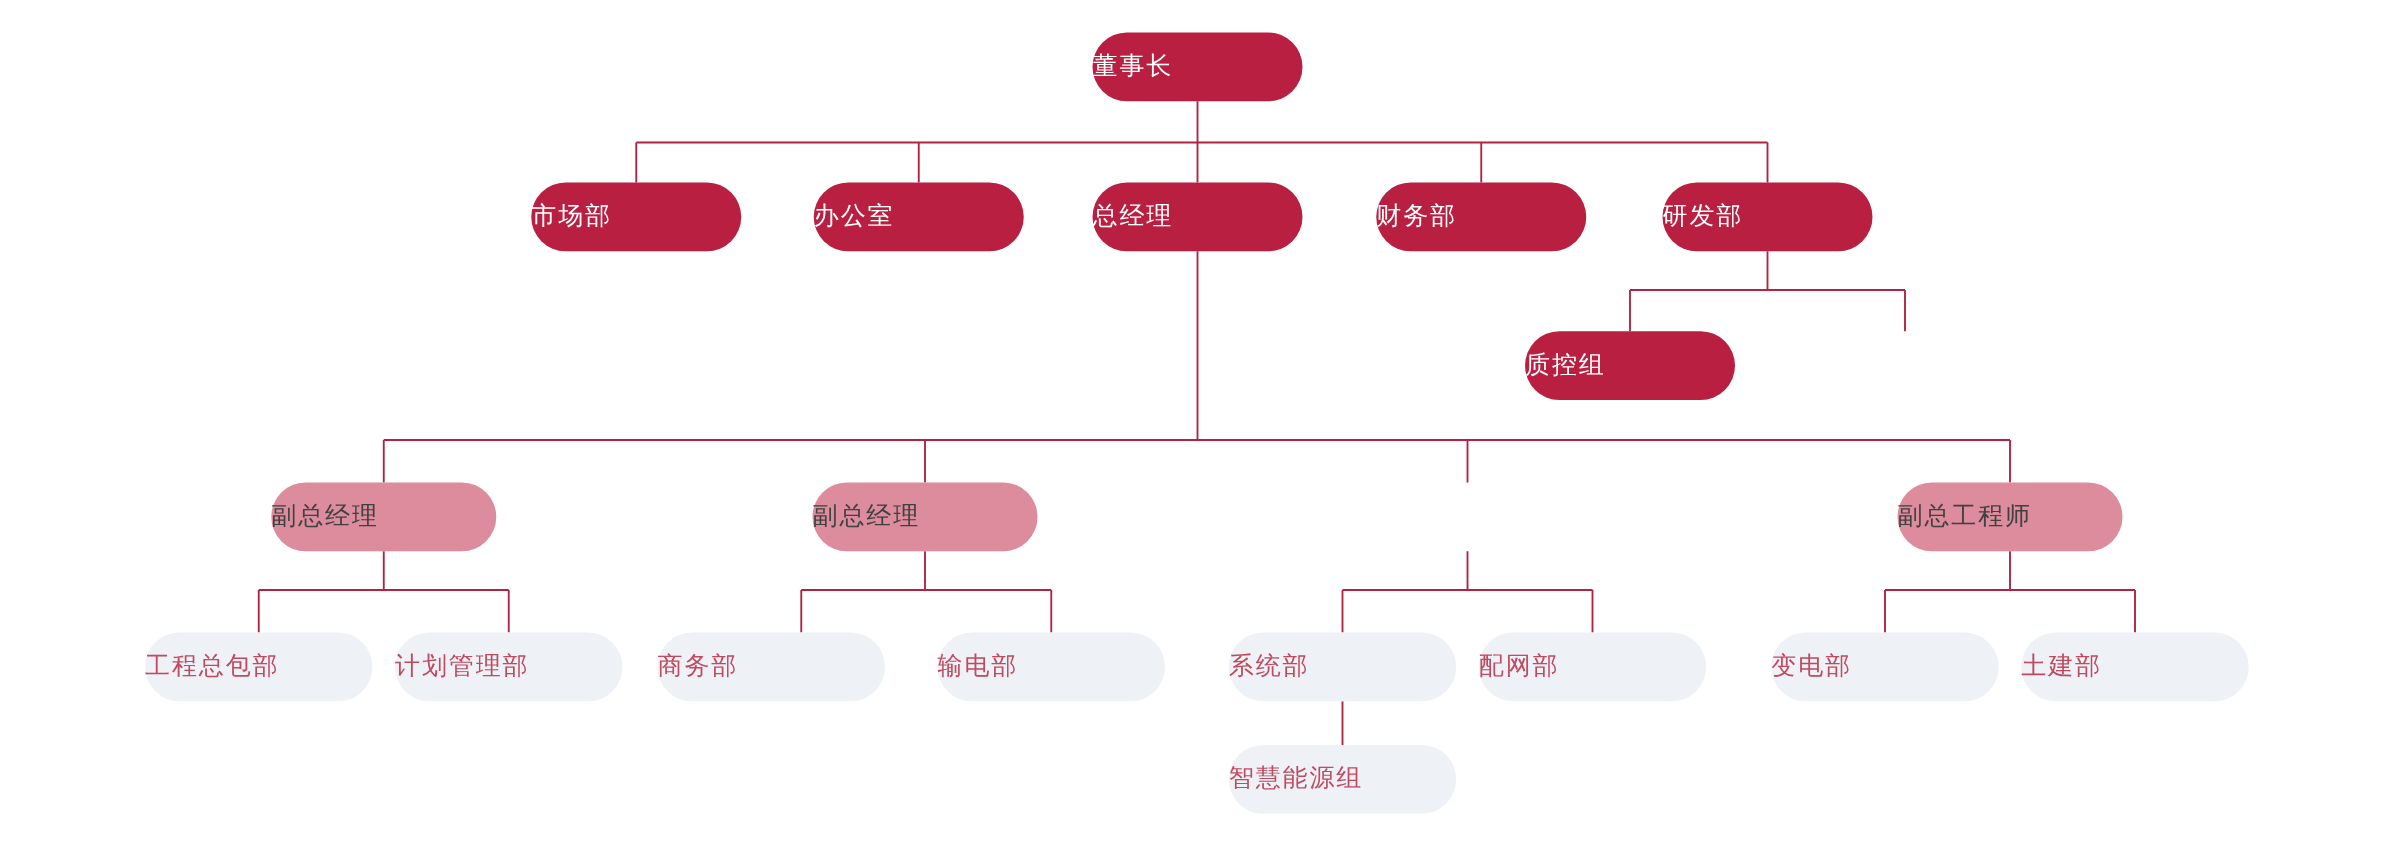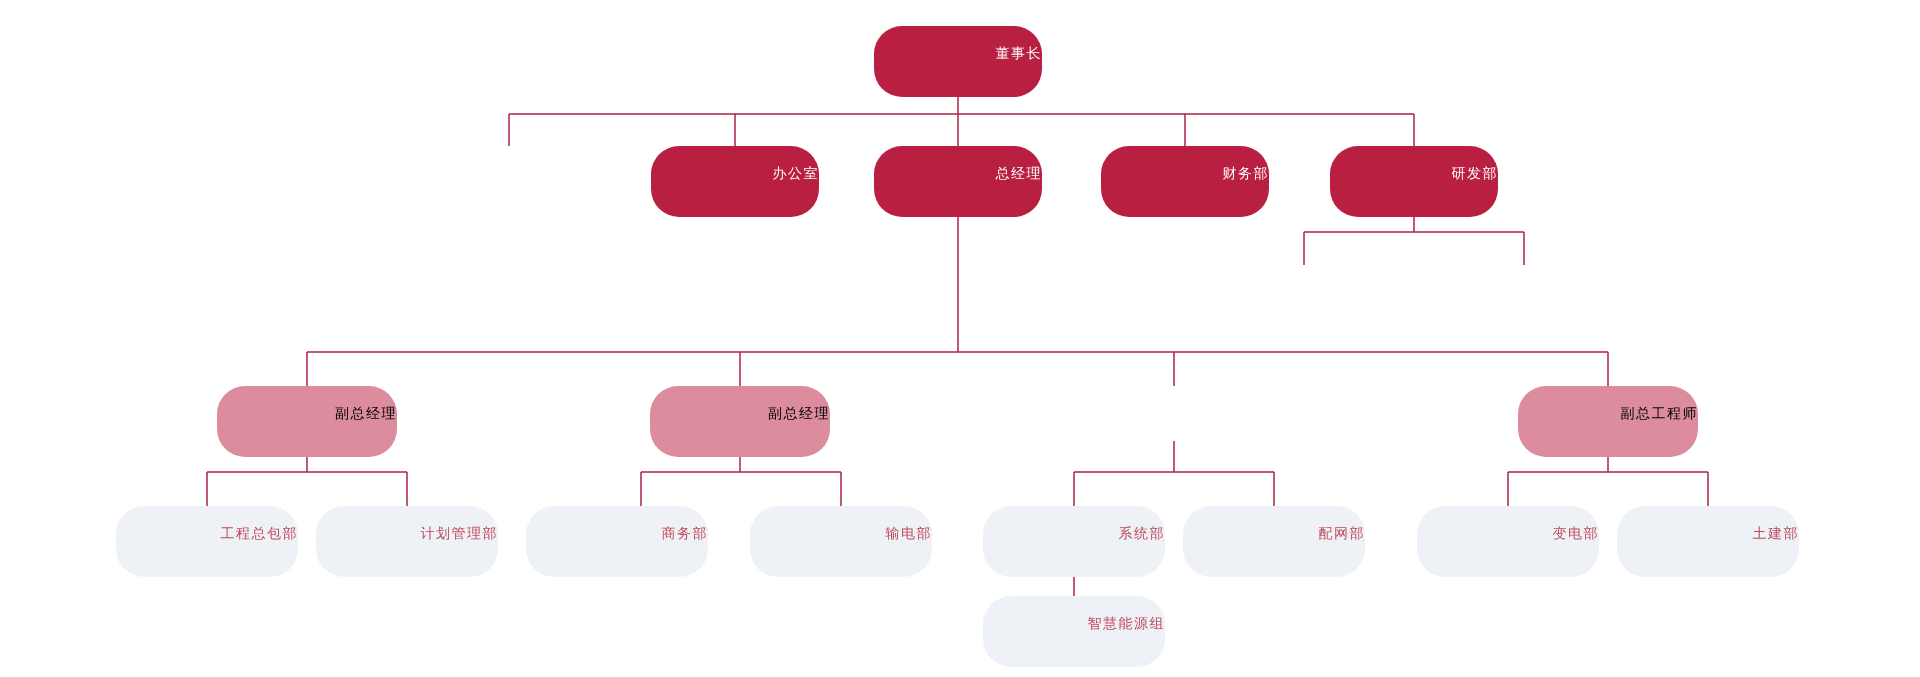--- a/index.html
+++ b/index.html
@@ -10,58 +10,60 @@
     --connector:#b02343;
     --background:#ffffff;
   }
   *{margin:0;padding:0;box-sizing:border-box;}
   html,body{width:1920px;height:677px;background:var(--background);overflow:hidden;}
   body{font-family:"Liberation Sans","DejaVu Sans",sans-serif;}
   .canvas{position:relative;width:1920px;height:677px;background:var(--background);}
   .connectors{position:absolute;left:0;top:0;width:1920px;height:677px;pointer-events:none;}
   .node{
     position:absolute;
-    height:71px;
+    height:55px;
     line-height:55px;
     border-radius:28px;
-    text-align:right;
-    font-size:14px;
+    text-align:left;
+    font-size:20px;
     font-weight:500;
     letter-spacing:1.5px;
     white-space:nowrap;
     cursor:pointer;
     user-select:none;
   }
   .node.dark{background:var(--primary);color:#ffffff;}
-  .node.pink{background:var(--secondary);color:#000000;}
+  .node.pink{background:var(--secondary);color:#404040;}
   .node.light{background:var(--tertiary);color:var(--tertiary_text);}
 </style>
 </head>
 <body>
 
 <div class="canvas">
 
   <svg class="connectors" viewBox="0 0 1920 677" fill="none">
     <path stroke-width="1.5" d="M958 81 V114 M509 114 H1414 M509 114 V146 M735 114 V146 M958 114 V146 M1185 114 V146 M1414 114 V146" stroke="#b02343"></path>
     <path stroke-width="1.5" d="M1414 201 V232 M1304 232 H1524 M1304 232 V265 M1524 232 V265" stroke="#b02343"></path>
     <path stroke-width="1.5" d="M958 201 V352 M307 352 H1608 M307 352 V386 M740 352 V386 M1174 352 V386 M1608 352 V386" stroke="#b02343"></path>
     <path stroke-width="1.5" d="M307 441 V472 M207 472 H407 M207 472 V506 M407 472 V506" stroke="#b02343"></path>
     <path stroke-width="1.5" d="M740 441 V472 M641 472 H841 M641 472 V506 M841 472 V506" stroke="#b02343"></path>
     <path stroke-width="1.5" d="M1174 441 V472 M1074 472 H1274 M1074 472 V506 M1274 472 V506" stroke="#b02343"></path>
     <path stroke-width="1.5" d="M1608 441 V472 M1508 472 H1708 M1508 472 V506 M1708 472 V506" stroke="#b02343"></path>
     <path stroke-width="1.5" d="M1074 561 V596" stroke="#b02343"></path>
   </svg>
 
   <div class="node dark" style="left:874px;top:26px;width:168px">董事长</div>
 
+  <div class="node dark" style="left:425px;top:146px;width:168px">市场部</div>
   <div class="node dark" style="left:874px;top:146px;width:168px">总经理</div>
   <div class="node dark" style="left:651px;top:146px;width:168px">办公室</div>
   <div class="node dark" style="left:1101px;top:146px;width:168px">财务部</div>
   <div class="node dark" style="left:1330px;top:146px;width:168px">研发部</div>
 
+  <div class="node dark" style="left:1220px;top:265px;width:168px">质控组</div>
 
   <div class="node pink" style="left:217px;top:386px;width:180px">副总经理</div>
   <div class="node pink" style="left:650px;top:386px;width:180px">副总经理</div>
   <div class="node pink" style="left:1518px;top:386px;width:180px">副总工程师</div>
 
   <div class="node light" style="left:116px;top:506px;width:182px">工程总包部</div>
   <div class="node light" style="left:316px;top:506px;width:182px">计划管理部</div>
   <div class="node light" style="left:526px;top:506px;width:182px">商务部</div>
   <div class="node light" style="left:750px;top:506px;width:182px">输电部</div>
   <div class="node light" style="left:983px;top:506px;width:182px">系统部</div>

